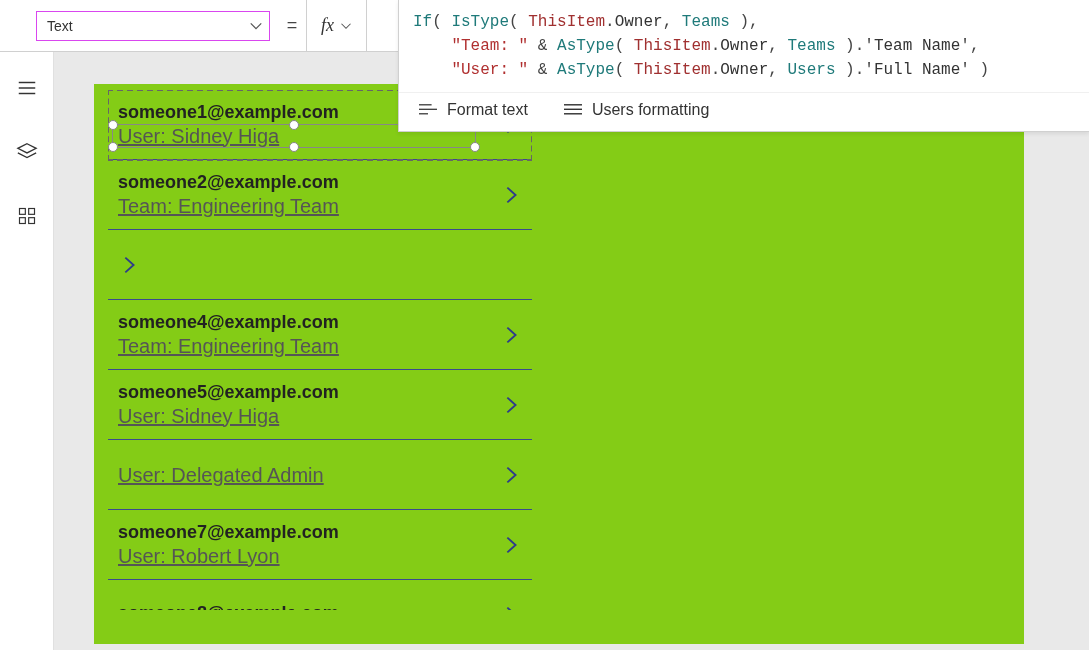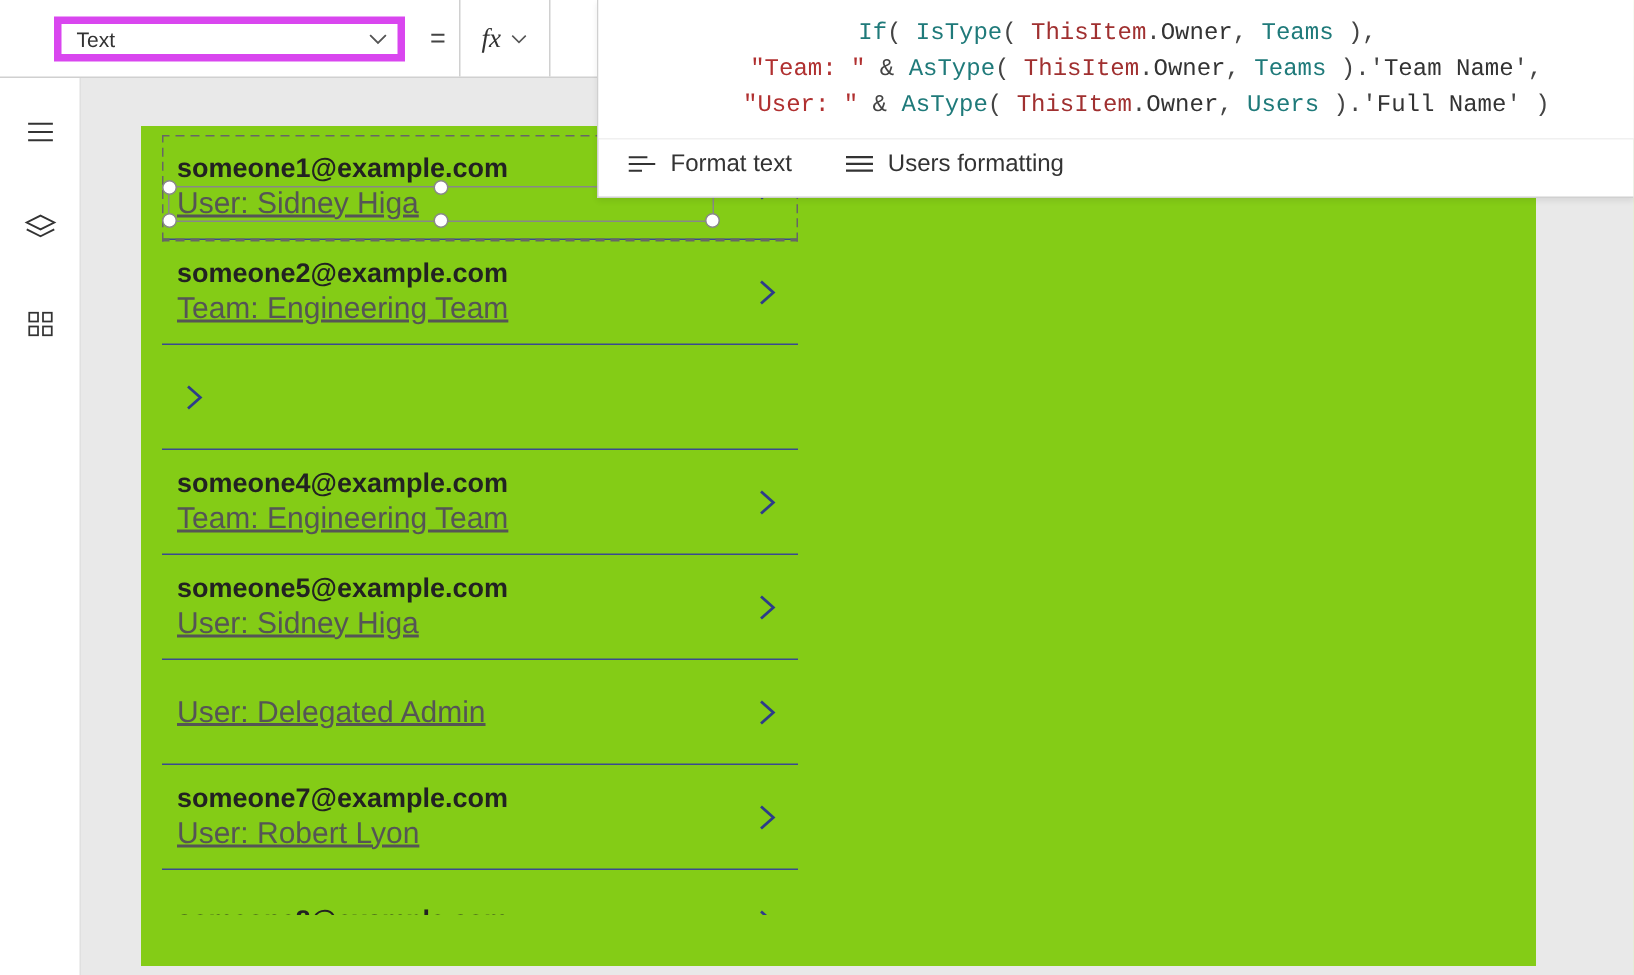--- a/index.html
+++ b/index.html
@@ -24,21 +24,21 @@
   }
   .formula-left {
     display: flex;
     align-items: center;
     height: 100%;
   }
   .prop-select {
     margin: 10px 8px 10px 36px;
     height: 30px;
     width: 234px;
-    border: 5px solid #d946ef;
+    border: 1px solid #d946ef;
     background: #fff;
     display: flex;
     align-items: center;
     padding: 0 6px 0 10px;
     font-size: 14px;
     justify-content: space-between;
     gap: 28px;
   }
   .prop-select .chev {
     width: 14px; height: 14px;
@@ -89,21 +89,20 @@
     left: 398px;         
     right: 0;
     background: #fff;
     border-left: 1px solid #d0d0d0;
     border-bottom: 1px solid #d0d0d0;
     box-shadow: 0 2px 4px rgba(0,0,0,0.08);
     z-index: 30;
   }
   .formula-panel .formula-editor {
     min-height: 90px;
-    text-align: center;
   }
   .formula-toolbar {
     display: flex;
     align-items: flex-start;
     gap: 36px;
     padding: 8px 28px 12px 20px;
     font-size: 16px;
     color: #333;
     border-top: 1px solid #f0f0f0;
   }

